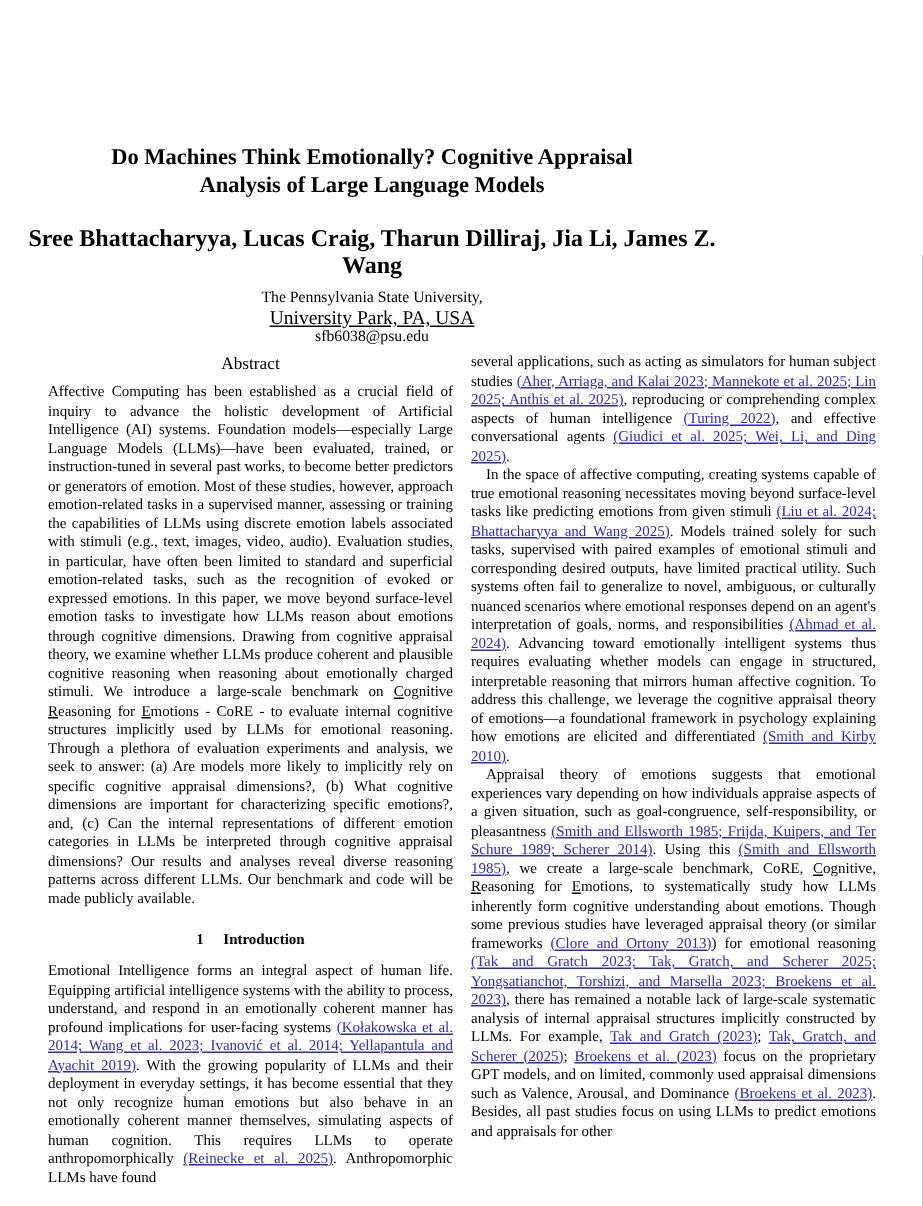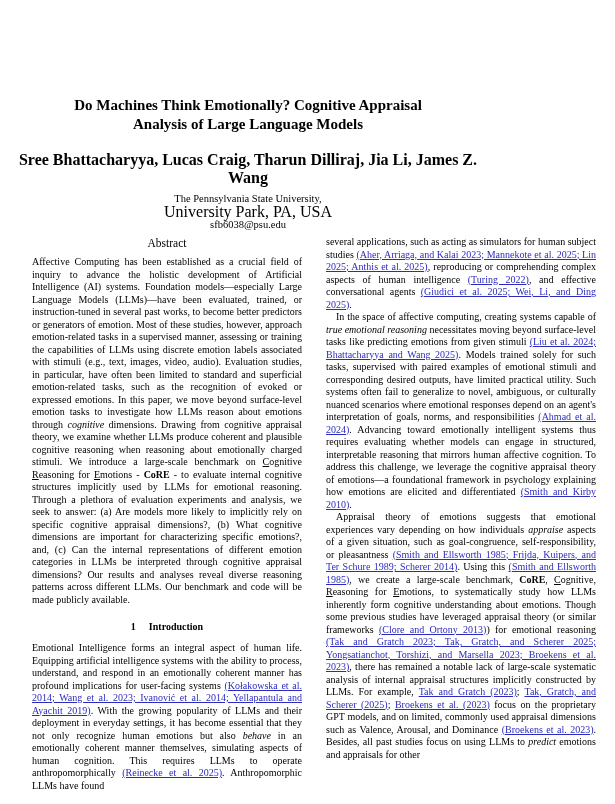--- a/index.html
+++ b/index.html
@@ -27,29 +27,29 @@
     font-weight: 700;
     margin: 0;
     padding: 0 46px;
   }
   .authors {
     font-size: 16px;
     font-weight: 700;
     margin-top: 17px;
   }
   .affil { font-size: 10.5px; line-height: 13px; margin-top: 5px; }
-  .affil2 { font-size: 16px; line-height: 13px; }
+  .affil2 { font-size: 13px; line-height: 13px; text-decoration: underline; }
   .email { font-size: 10.5px; line-height: 13px; }
   .col {
     position: absolute;
     top: 236px;
     width: 270px;
   }
   .col-left  { left: 32px; }
-  .col-right { left: 326px; }
+  .col-right { left: 314px; }
   .abstract-heading {
     text-align: center;
     font-weight: 400;
     font-size: 11.5px;
     line-height: 14px;
     margin-bottom: 6px;
   }
   .para {
     font-size: 10px;
     line-height: 12.5px;
@@ -60,22 +60,22 @@
   }
   .indent { text-indent: 10px; }
   .section-heading {
     text-align: center;
     font-weight: 700;
     font-size: 10px;
     line-height: 15px;
     margin: 13px 0 8px 0;
   }
   .sec-num { margin-right: 13px; }
-  .i { font-style: italic; }
-  .b { font-weight: 700; }
+  .i { }
+  .b { font-weight: 400; }
   .u { text-decoration: underline; }
   .link { color: var(--link); text-decoration: underline; cursor: pointer; }
 </style>
 </head>
 <body>
 
 <div class="page">
 
   <header class="header">
     <h1 class="title">Do Machines Think Emotionally? Cognitive Appraisal Analysis of Large Language Models</h1>

